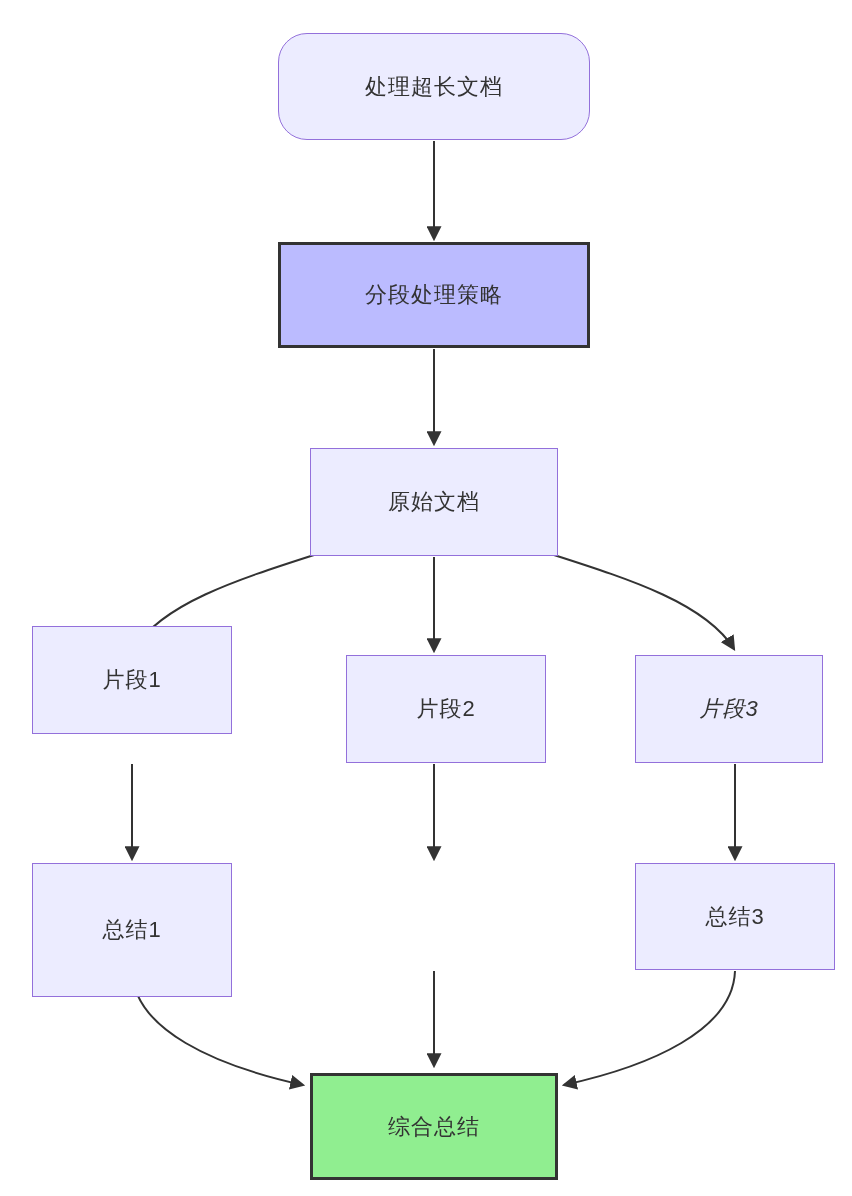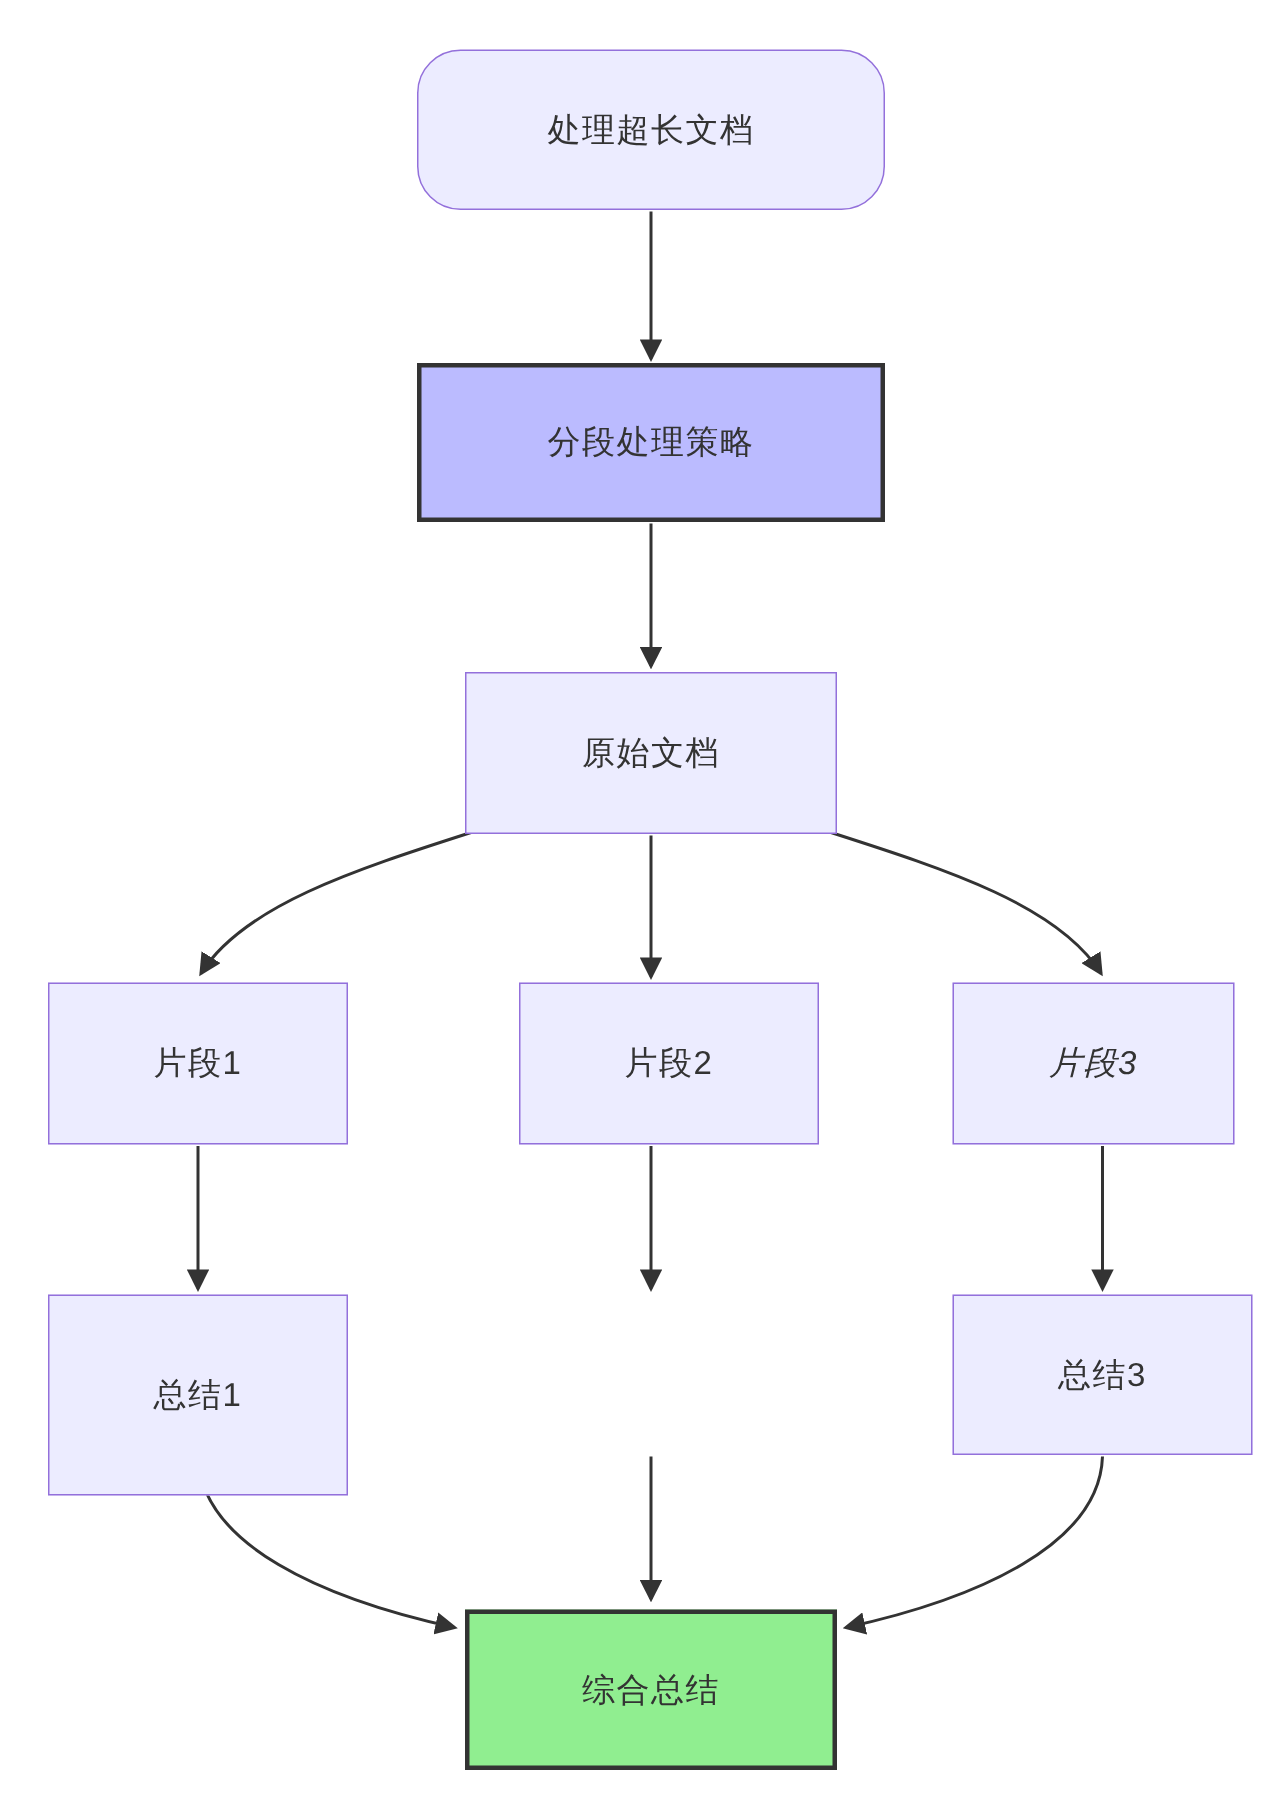--- a/index.html
+++ b/index.html
@@ -36,21 +36,21 @@
     border: 3.5px solid #333333;
   }
   .node-success {
     background: #90EE90;
     border: 3.5px solid #333333;
   }
   
   .n-a  { left: 278px; top: 33px;   width: 312px; height: 107px; border-radius: 29px; }
   .n-b  { left: 278px; top: 242px;  width: 312px; height: 106px; }
   .n-c  { left: 310px; top: 448px;  width: 248px; height: 108px; }
-  .n-d1 { left: 32px;  top: 655px;  width: 200px; height: 108px; }
+  .n-d1 { left: 32px;  top: 626px;  width: 200px; height: 108px; }
   .n-d2 { left: 346px; top: 655px;  width: 200px; height: 108px; }
   .n-d3 { left: 635px; top: 655px;  width: 188px; height: 108px; font-style: italic; }
   .n-s1 { left: 32px;  top: 863px;  width: 200px; height: 134px; }
   .n-s2 { left: 334px; top: 863px;  width: 200px; height: 107px; }
   .n-s3 { left: 635px; top: 863px;  width: 200px; height: 107px; }
   .n-j  { left: 310px; top: 1073px; width: 248px; height: 107px; }
 </style>
 </head>
 <body>
 

